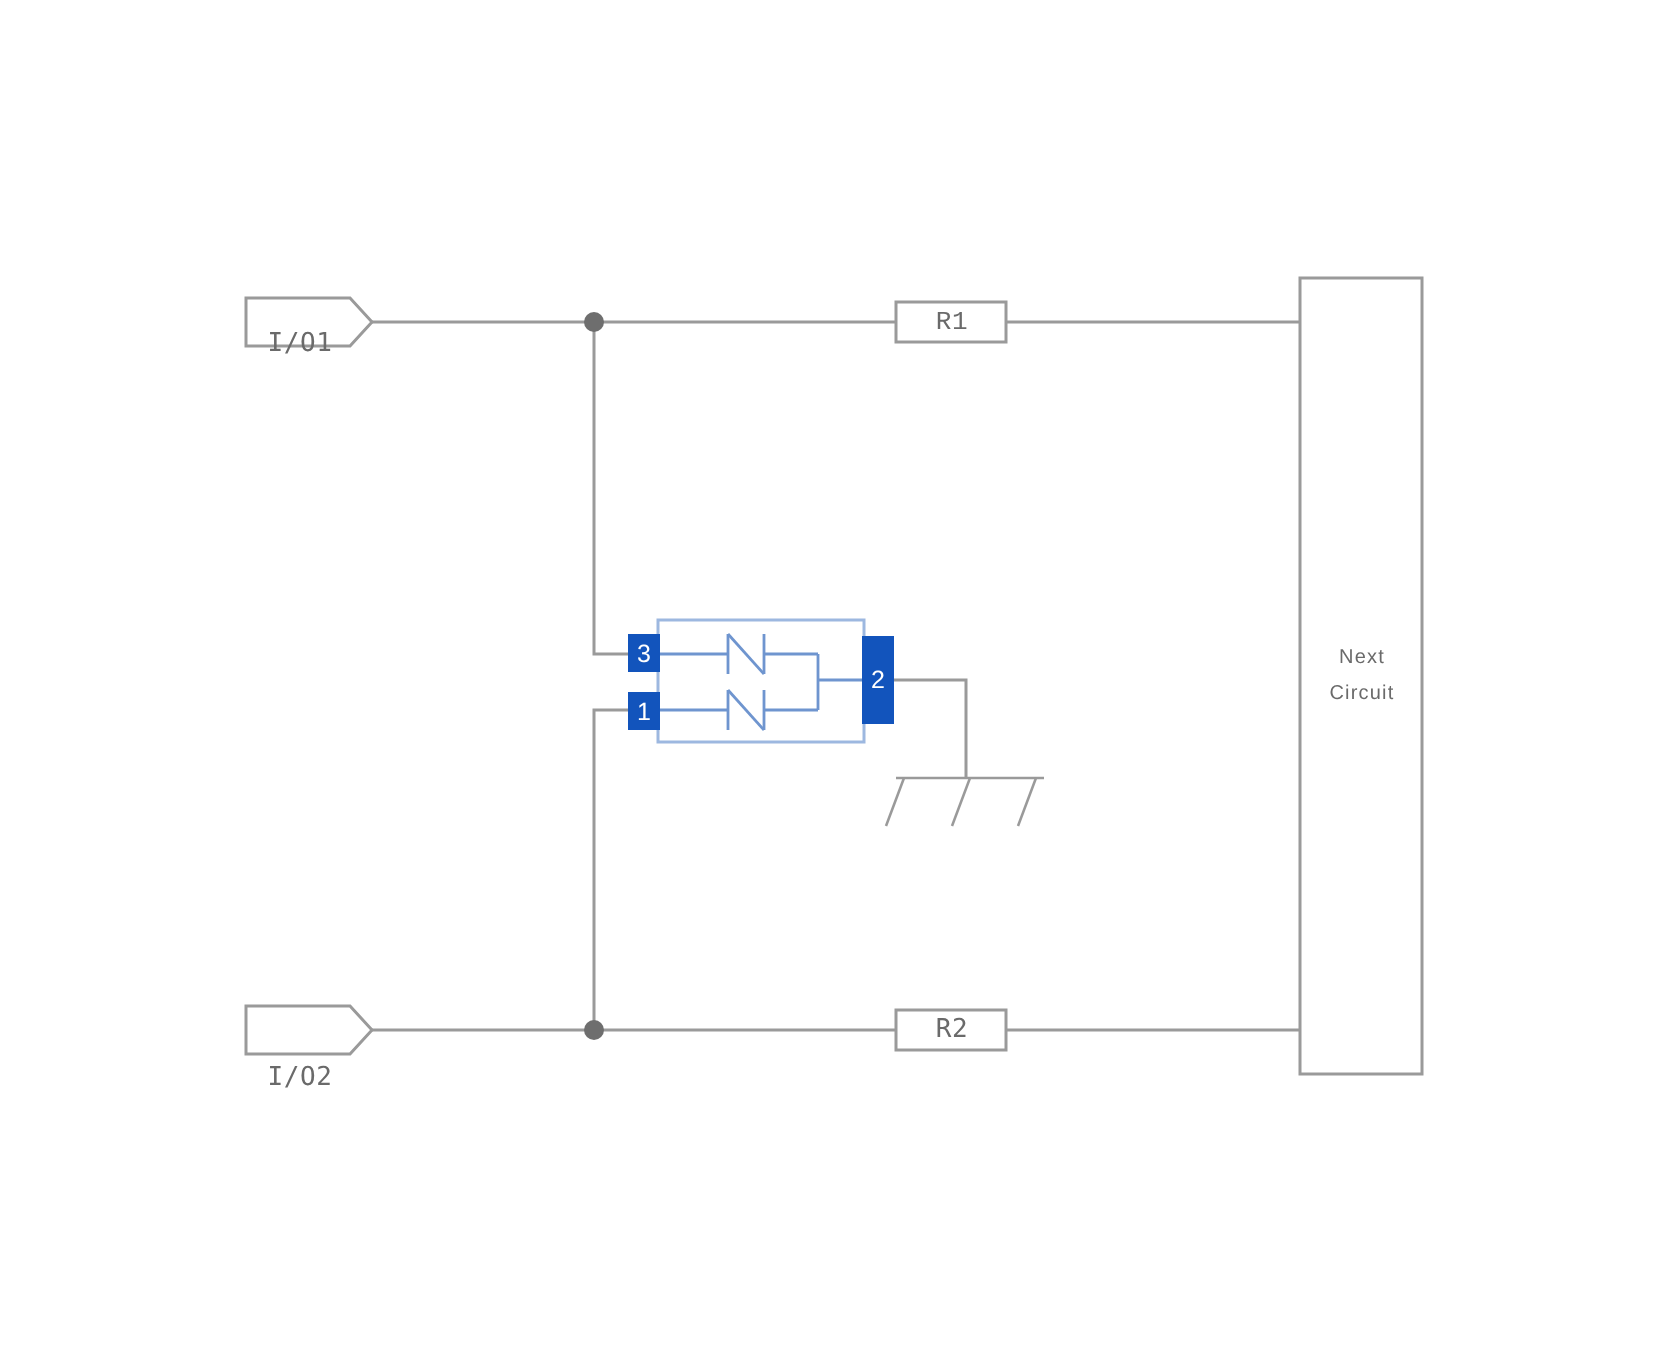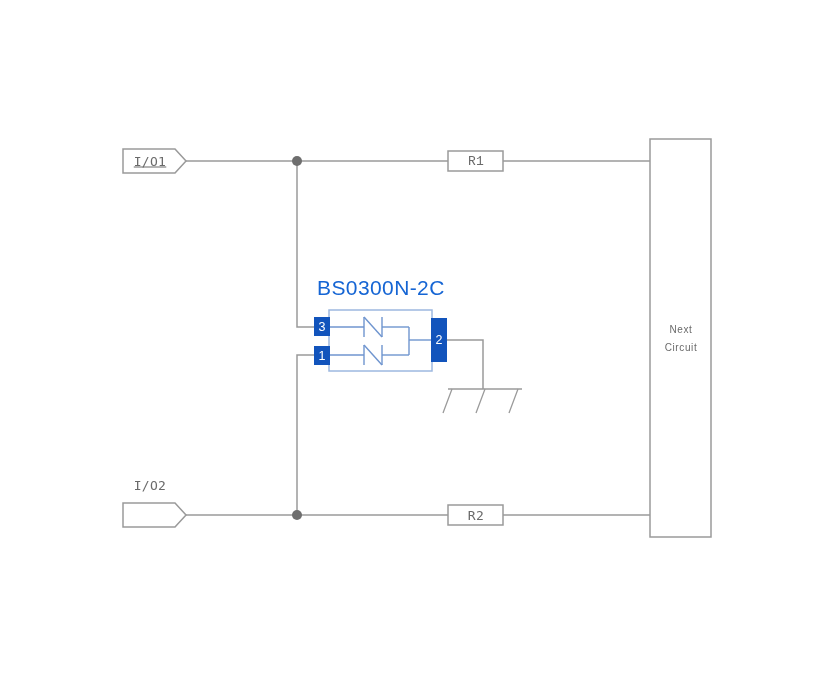--- a/index.html
+++ b/index.html
@@ -137,24 +137,23 @@
     <rect class="pin-rect" x="431" y="318" width="16" height="44"></rect>
 
     <g>
       <line class="gnd" x1="448" y1="389" x2="522" y2="389"></line>
       <line class="gnd" x1="452" y1="389" x2="443" y2="413"></line>
       <line class="gnd" x1="485" y1="389" x2="476" y2="413"></line>
       <line class="gnd" x1="518" y1="389" x2="509" y2="413"></line>
     </g>
   </svg>
 
-  <div class="title-lbl">BS0300N-2C</div>
 
-  <div class="lbl schem-lbl" style="left:150px; top:161px;text-decoration:underline;">I/O1</div>
-  <div class="lbl schem-lbl" style="left:150px; top:485px;">I/O2</div>
+  <div class="lbl schem-lbl" style="left:150px; top:172px;">I/O1</div>
+  <div class="lbl schem-lbl" style="left:150px; top:539px;">I/O2</div>
 
   <div class="lbl schem-lbl" style="left:476px; top:161px;font-family:Liberation Mono, monospace;">R1</div>
   <div class="lbl schem-lbl" style="left:476px; top:515px;">R2</div>
 
   <div class="lbl next-lbl" style="left:681px; top:329px;">Next</div>
   <div class="lbl next-lbl" style="left:681px; top:347px;text-align:right;">Circuit</div>
 
   <div class="lbl pin-lbl" style="left:322px; top:327px;">3</div>
   <div class="lbl pin-lbl" style="left:322px; top:356px;">1</div>
   <div class="lbl pin-lbl" style="left:439px; top:340px;">2</div>

